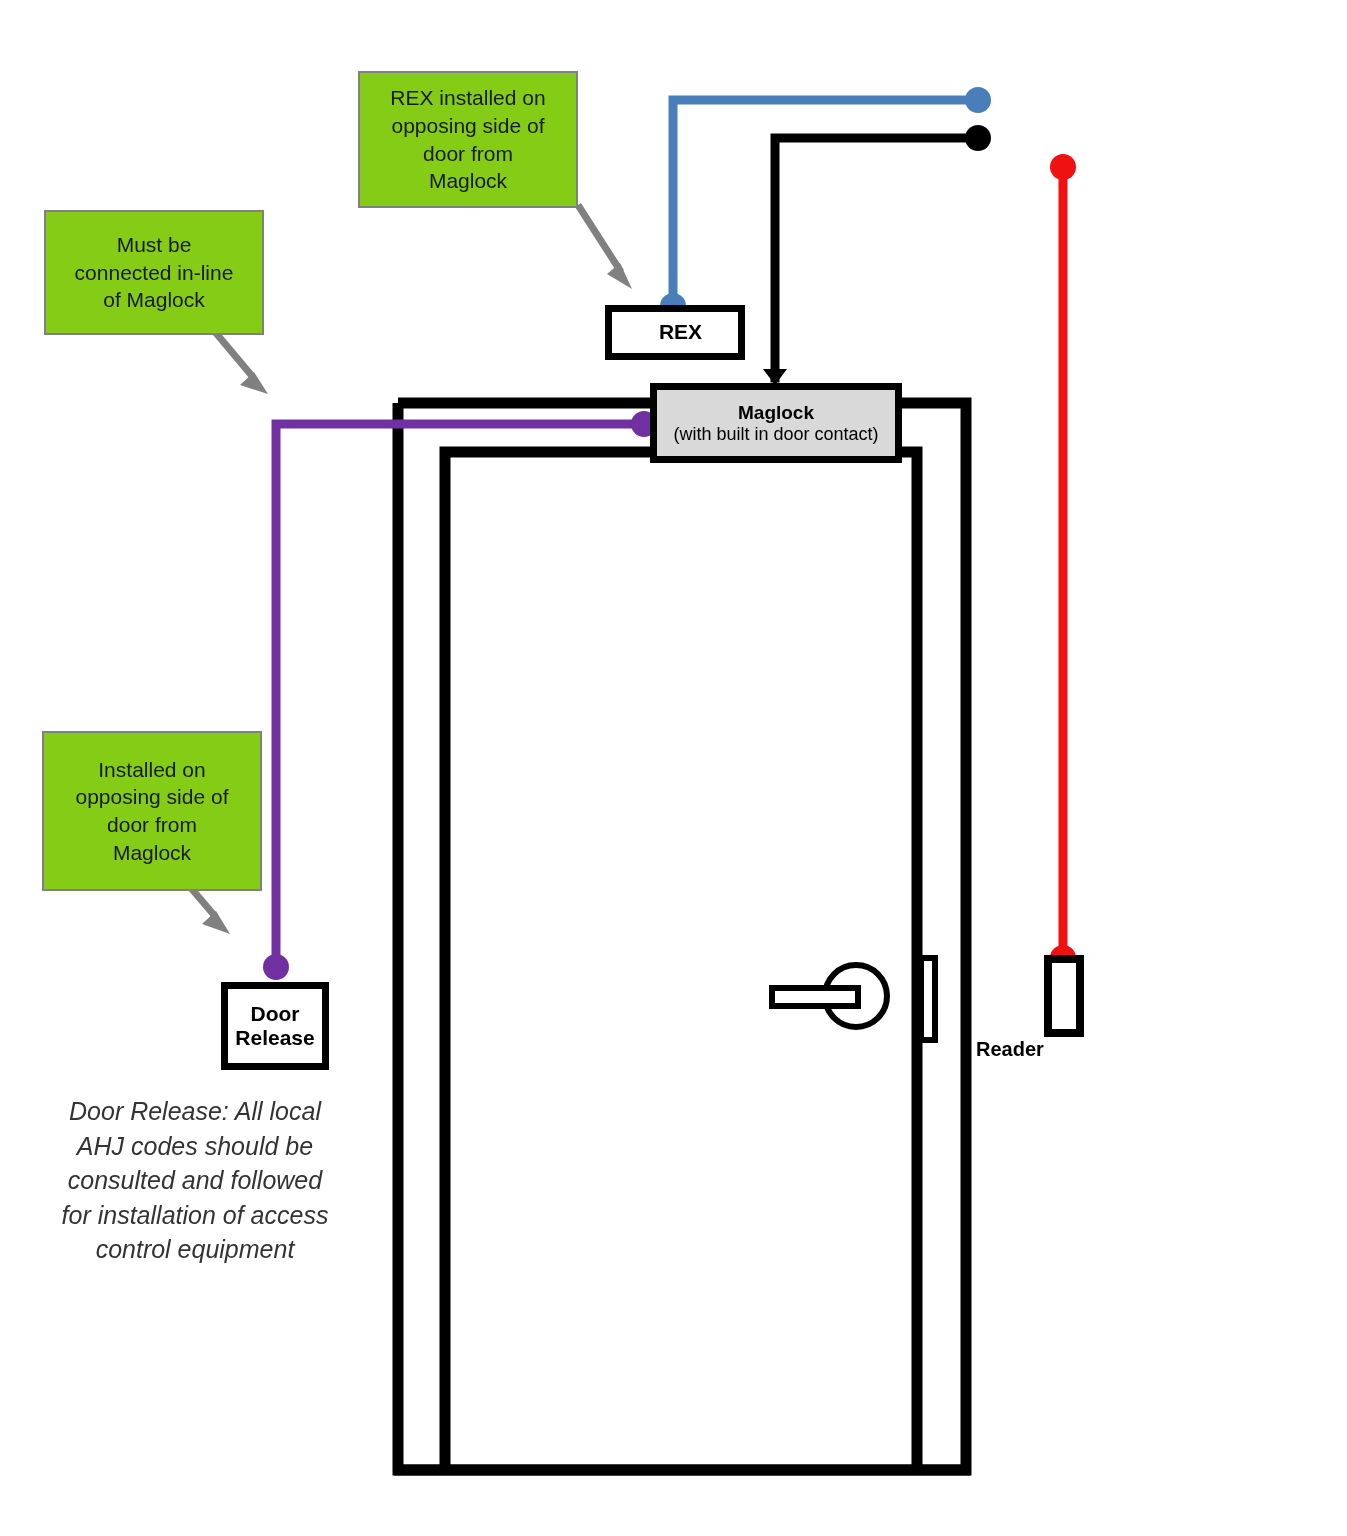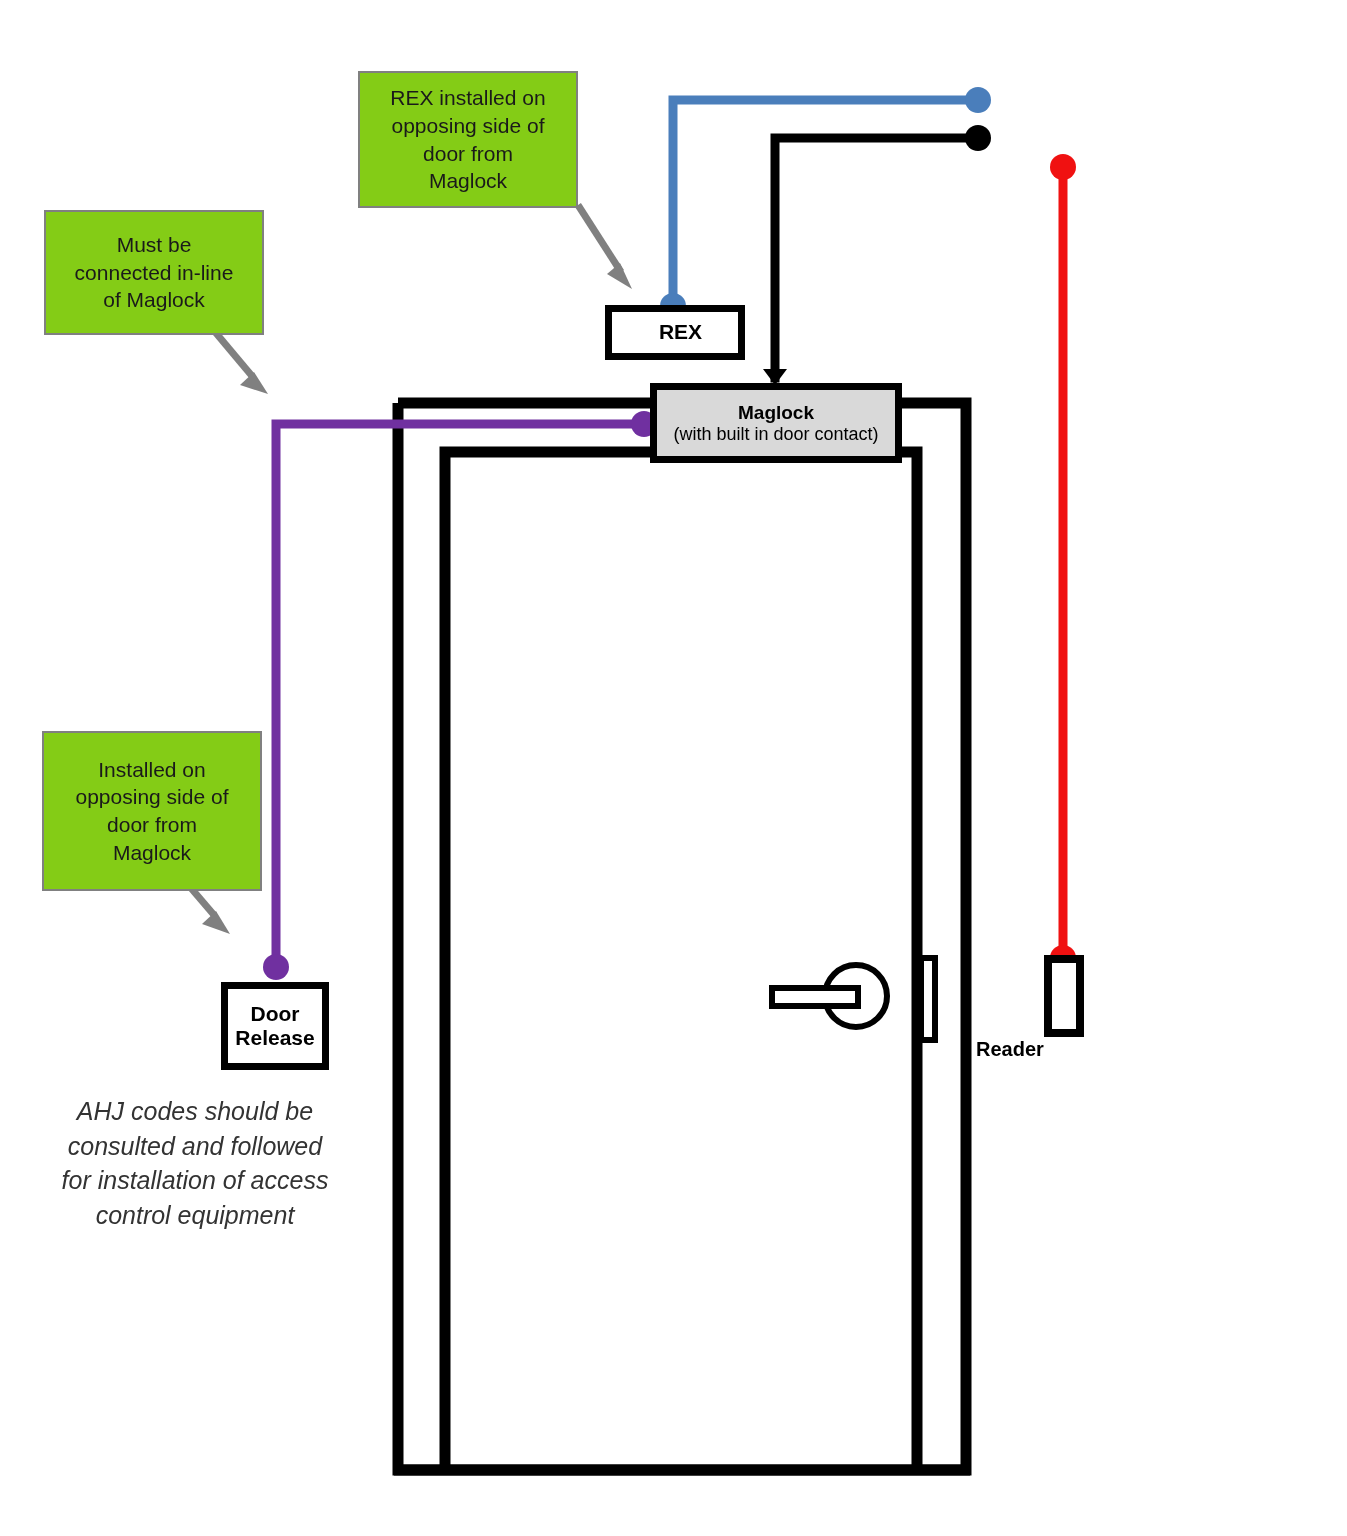--- a/index.html
+++ b/index.html
@@ -248,19 +248,20 @@
   <div class="callout" id="callout-opposing">
     <div>
       <div>Installed on</div>
       <div>opposing side of</div>
       <div>door from</div>
       <div>Maglock</div>
     </div>
   </div>
 
   <div id="ahj-note">
+    <div>Door Release: All local</div>
     <div>AHJ codes should be</div>
     <div>consulted and followed</div>
     <div>for installation of access</div>
     <div>control equipment</div>
   </div>
 
 </div>
 
 </body></html>

